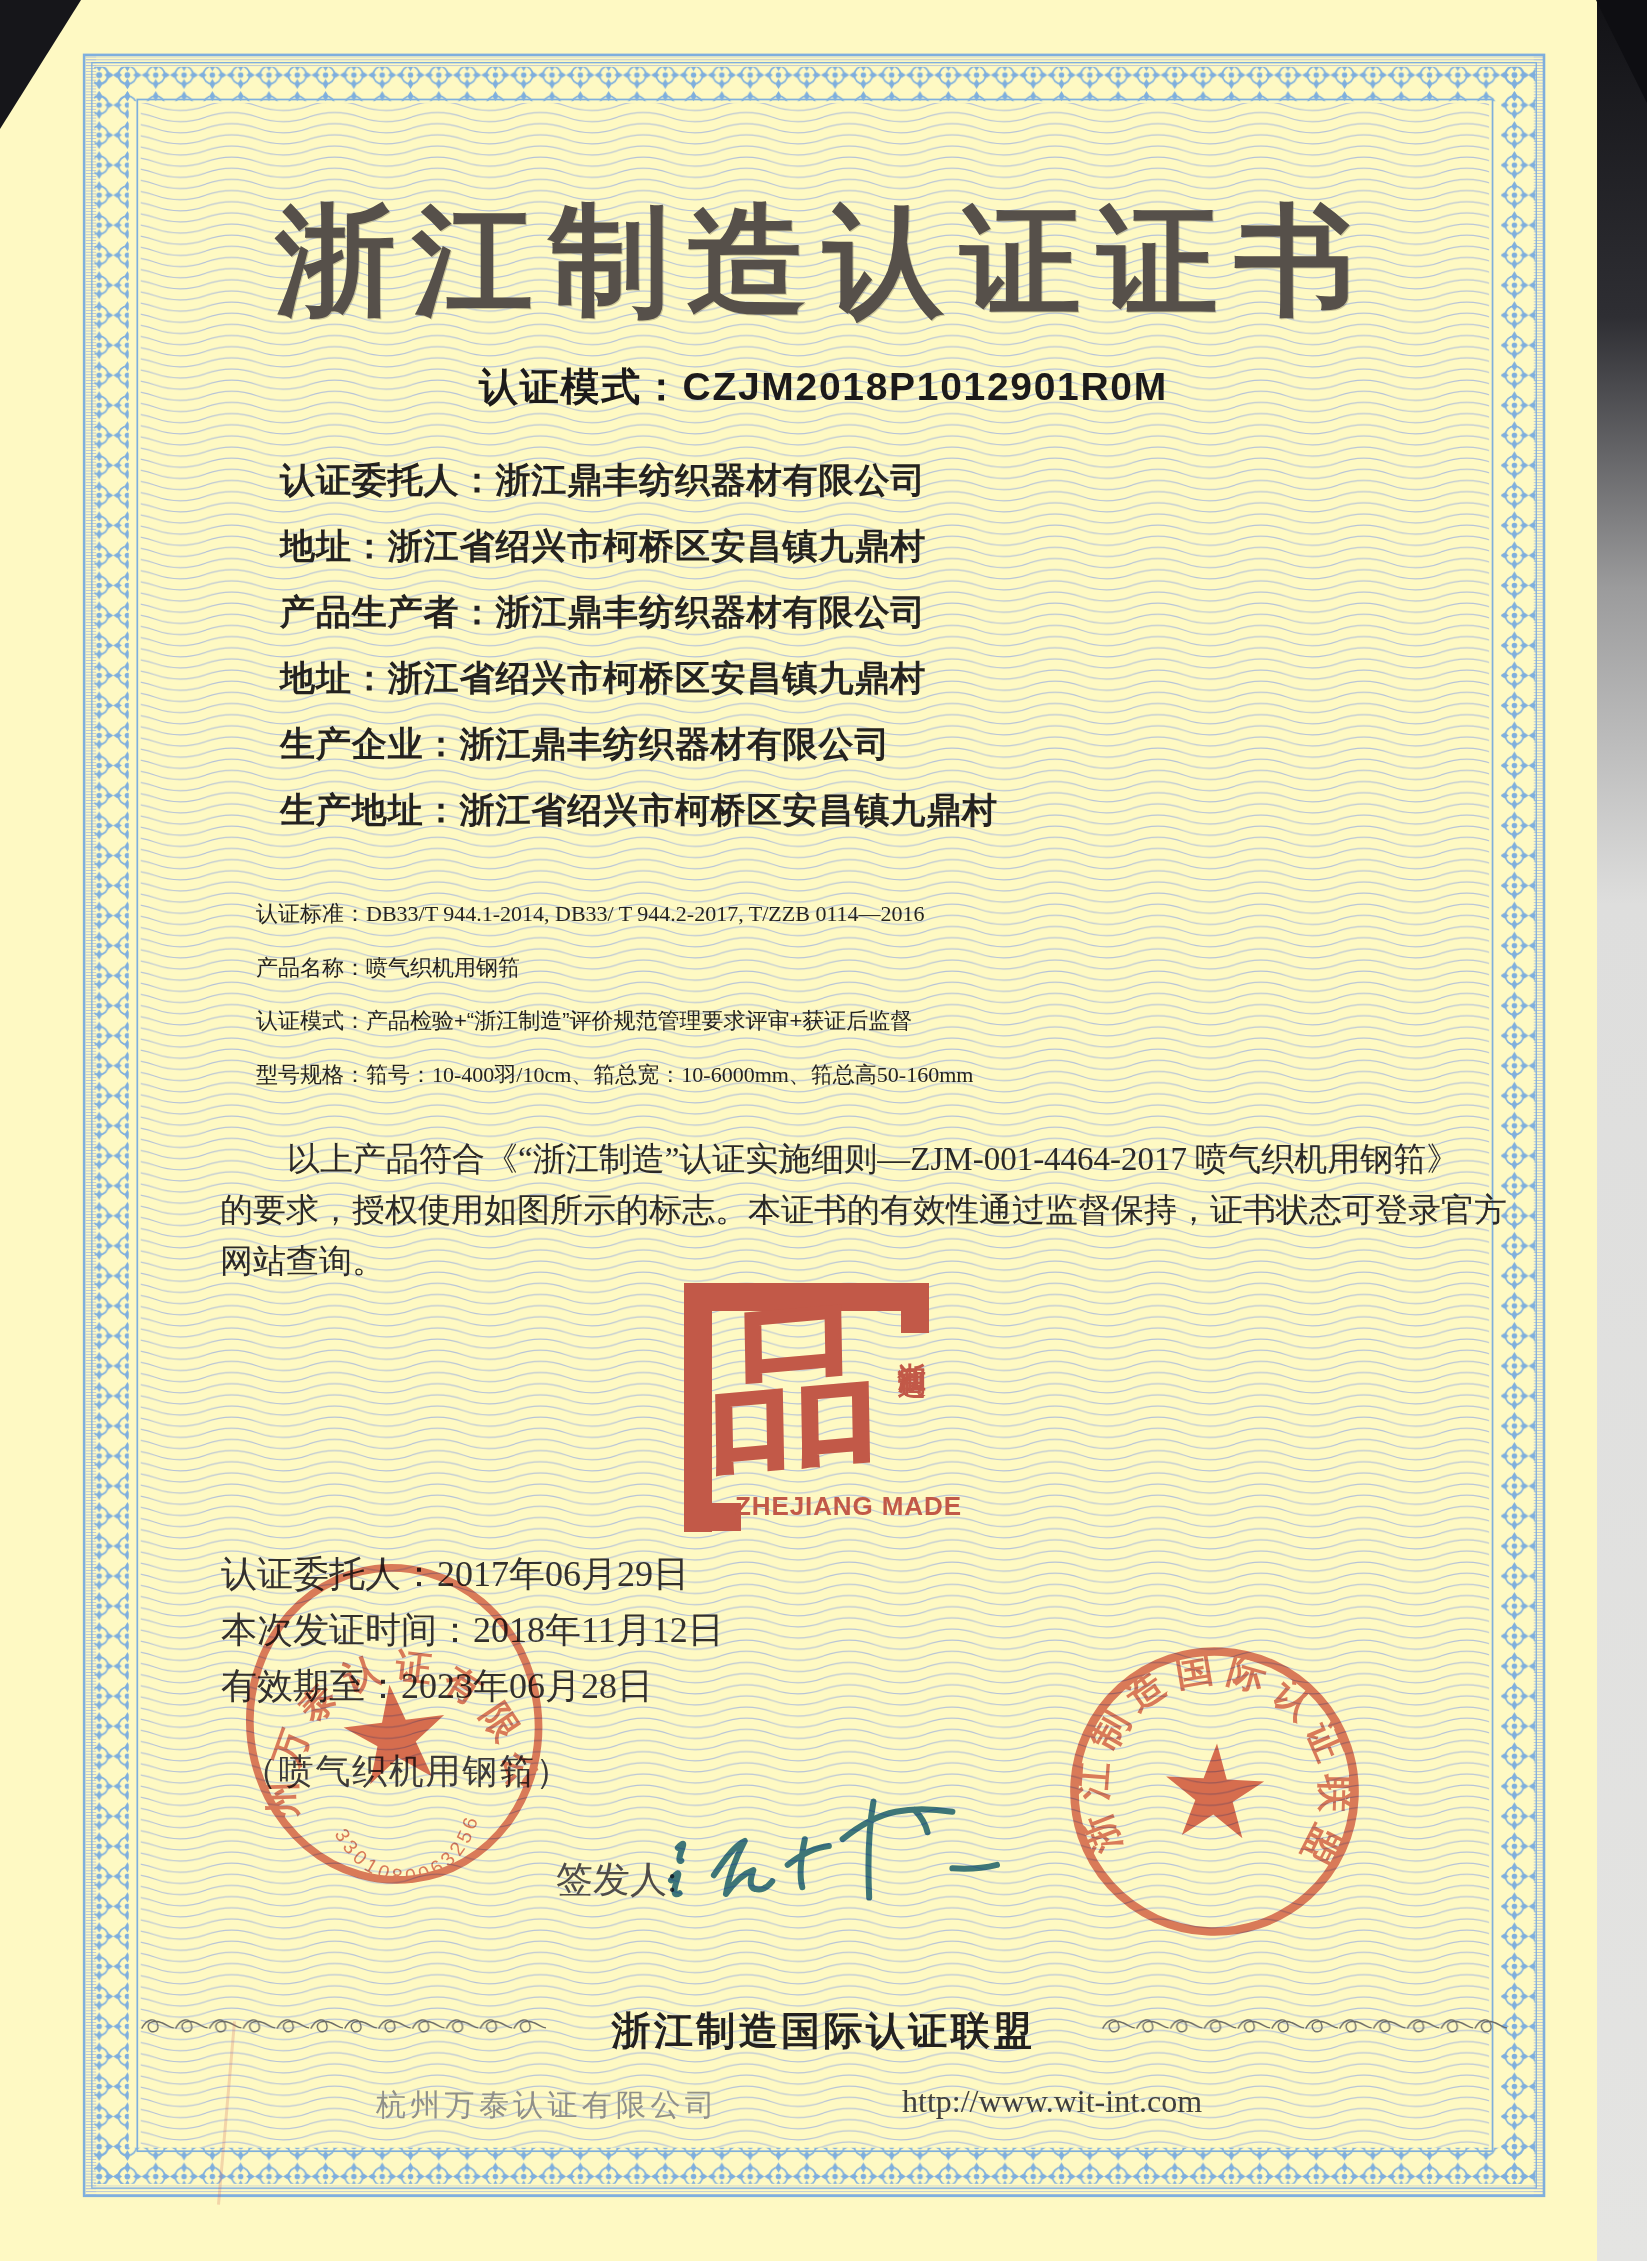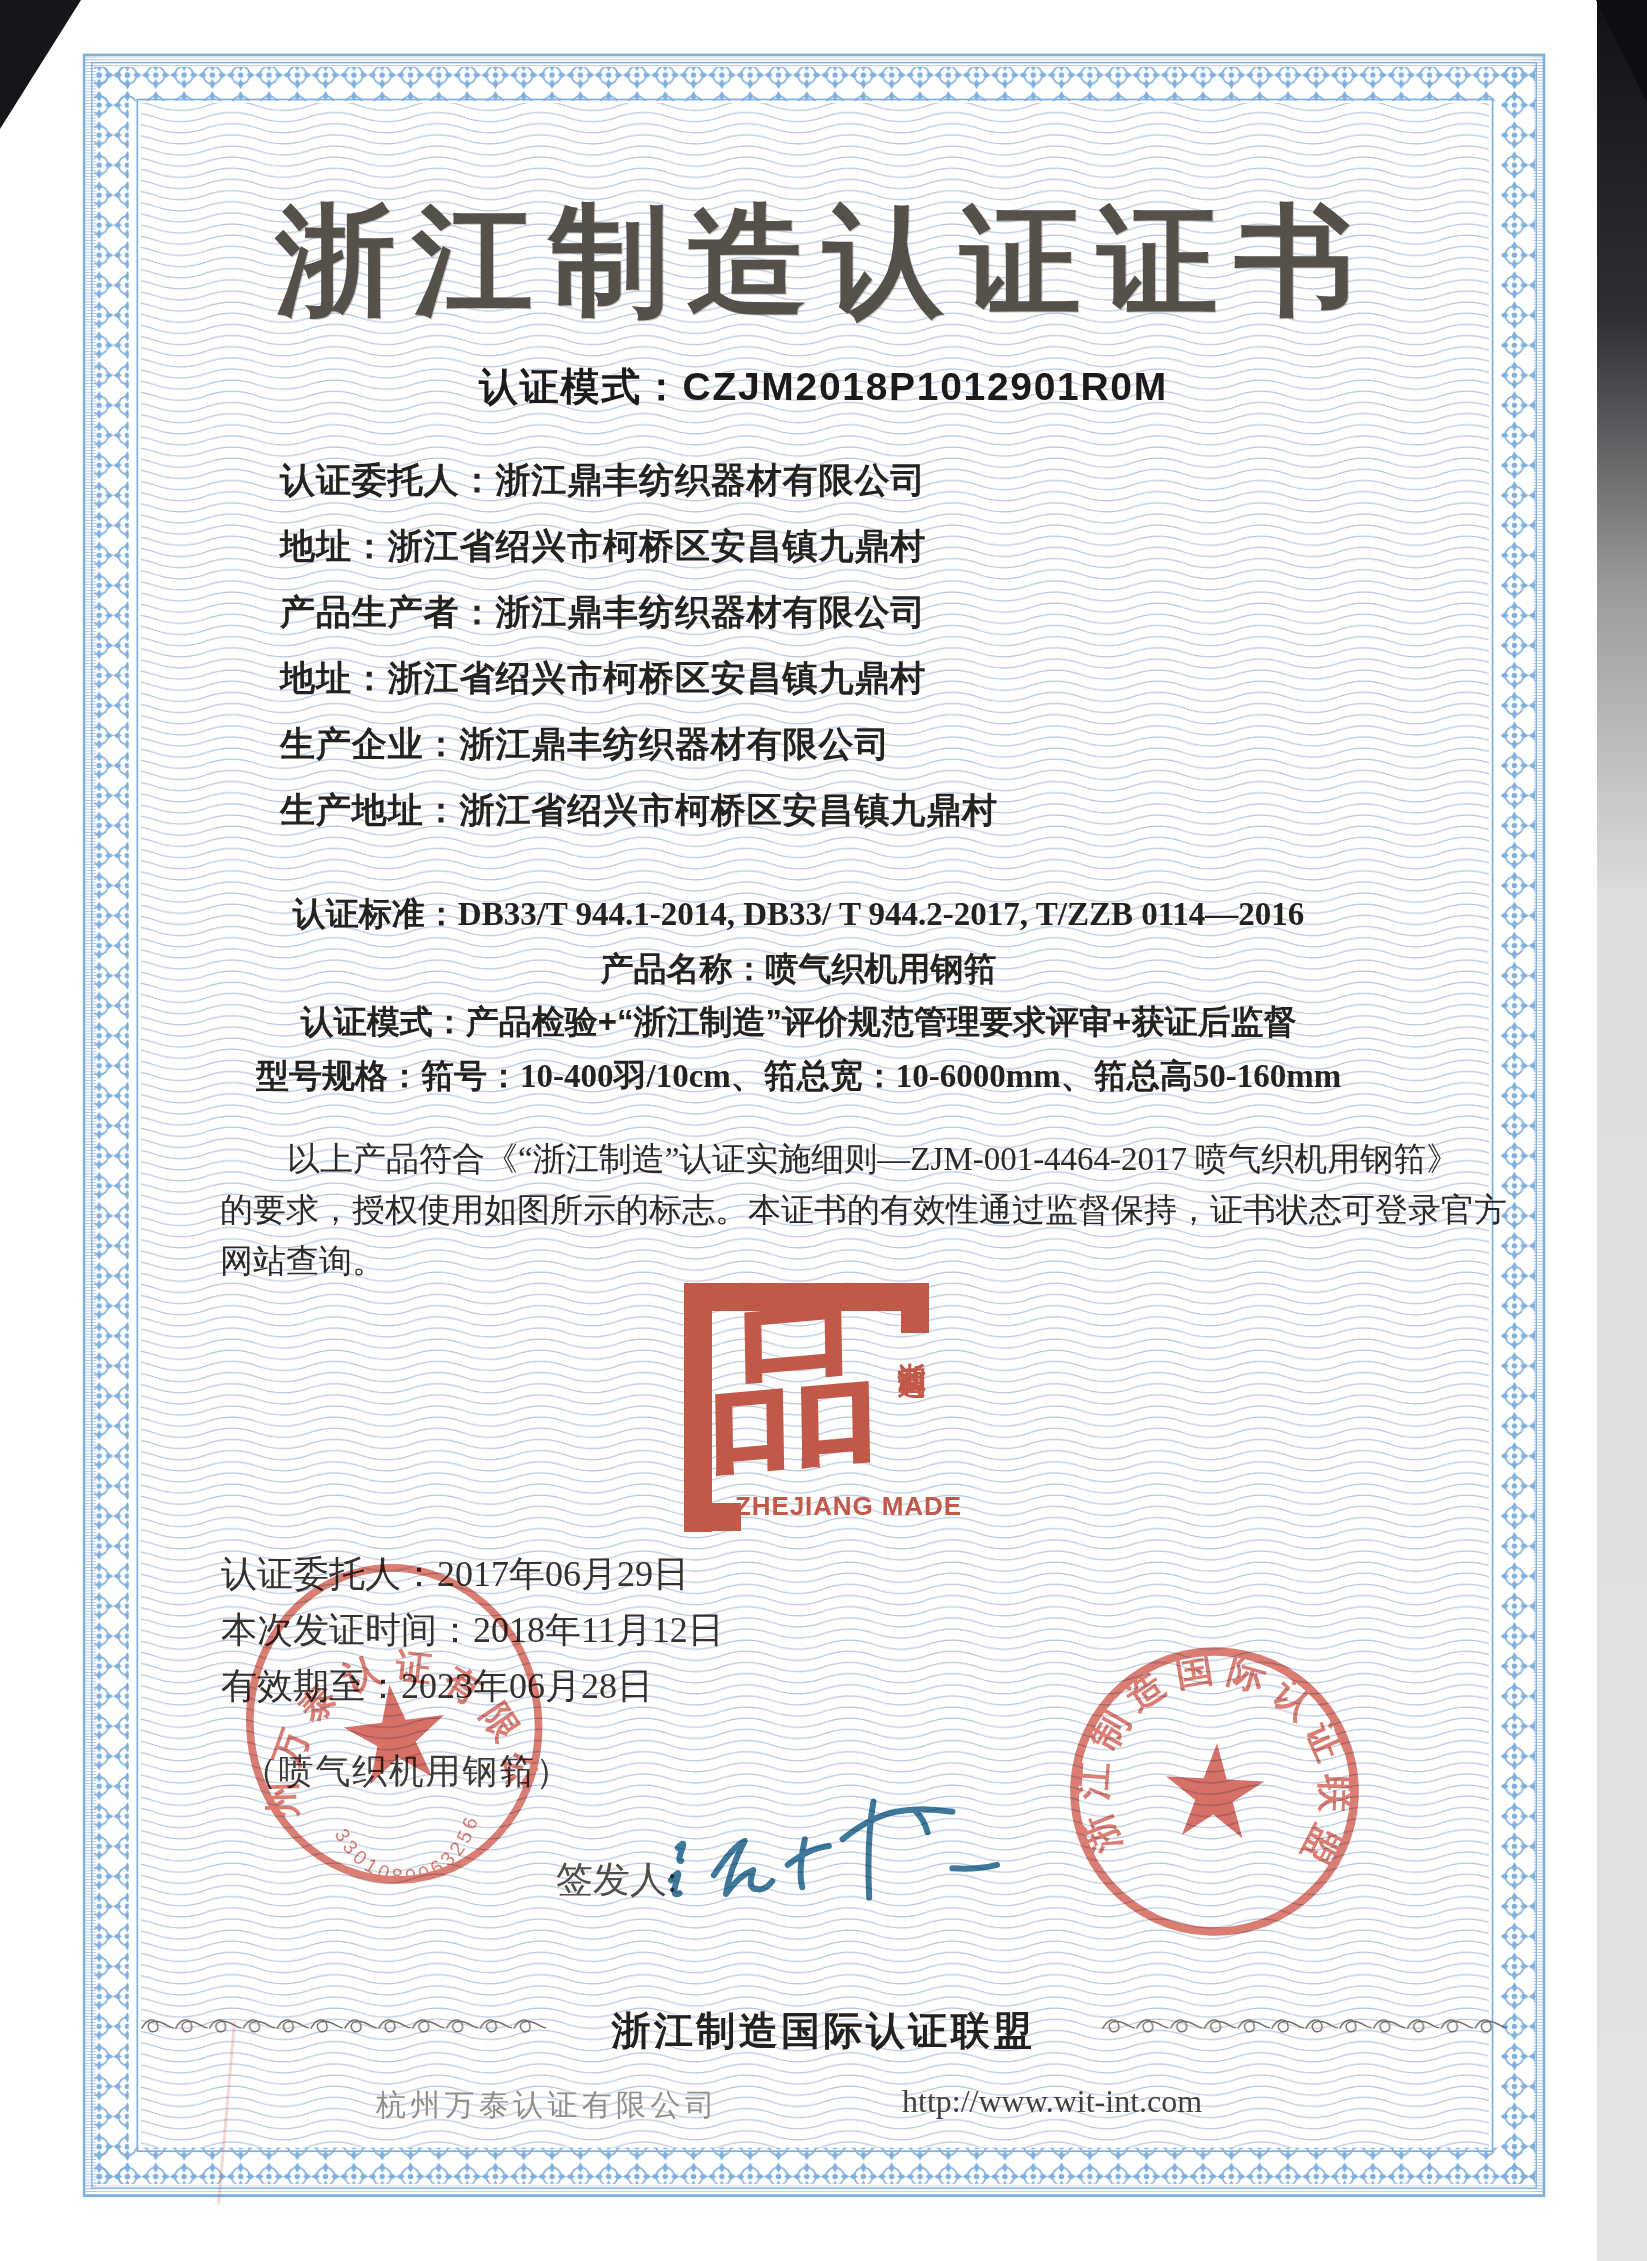--- a/index.html
+++ b/index.html
@@ -1,28 +1,28 @@
 <!DOCTYPE html>
 <html style="font-size:13.7px"><head>
 <meta charset="utf-8">
 <style>
   html,body{margin:0;padding:0;background:#cfd0d2;}
-  .page{position:relative;width:1647px;height:2261px;background:#ffffff;overflow:hidden;
+  .page{position:relative;width:1647px;height:2261px;background:#fef9c3;overflow:hidden;
         font-family:"Liberation Sans",sans-serif;color:#222;}
   .abs{position:absolute;}
   
   .title{left:0;top:182px;width:100%;text-align:center;
          font-family:"DejaVu Serif",serif;font-weight:bold;font-size:120px;line-height:1.3;
          letter-spacing:17px;color:#56504a;text-shadow:0.9px 0.9px 0 rgba(60,50,40,.25);}
   .certno{left:0;top:360px;width:100%;text-align:center;font-weight:bold;
           font-size:39px;letter-spacing:1.7px;color:#1c1a1a;}
   .fields{left:256px;top:462px;margin-left:24px;}
   .frow{font-weight:bold;font-size:35px;line-height:35px;margin-bottom:31px;color:#24221f;letter-spacing:0.9px;white-space:nowrap;}
   .specs{left:256px;top:897px;}
-  .srow{font-weight:bold;font-size:33px;line-height:33px;margin-bottom:20.6px;color:#24221f;white-space:nowrap;text-align:center;}
+  .srow{font-weight:normal;font-size:22px;line-height:33px;margin-bottom:20.6px;color:#24221f;white-space:nowrap;}
   .srow .serifv{font-family:"Liberation Serif",serif;}
   .statement{left:220px;top:1134px;width:1218px;font-family:"Liberation Serif",serif;
              font-size:33px;line-height:51px;color:#2b2927;}
   .statement .ind{text-indent:67px;}
   .statement div{white-space:nowrap;}
   .dates{left:221px;top:1556px;}
   .drow{font-family:"Liberation Serif",serif;font-size:36px;line-height:36px;margin-bottom:20px;
         color:#33302d;white-space:nowrap;}
   .sealnote{left:242px;top:1748px;font-family:"Liberation Serif",serif;font-size:35px;color:#3c3a38;letter-spacing:1.7px;}
   .issuer{left:556px;top:1855px;font-family:"Liberation Serif",serif;font-size:37px;color:#4f4c49;}

